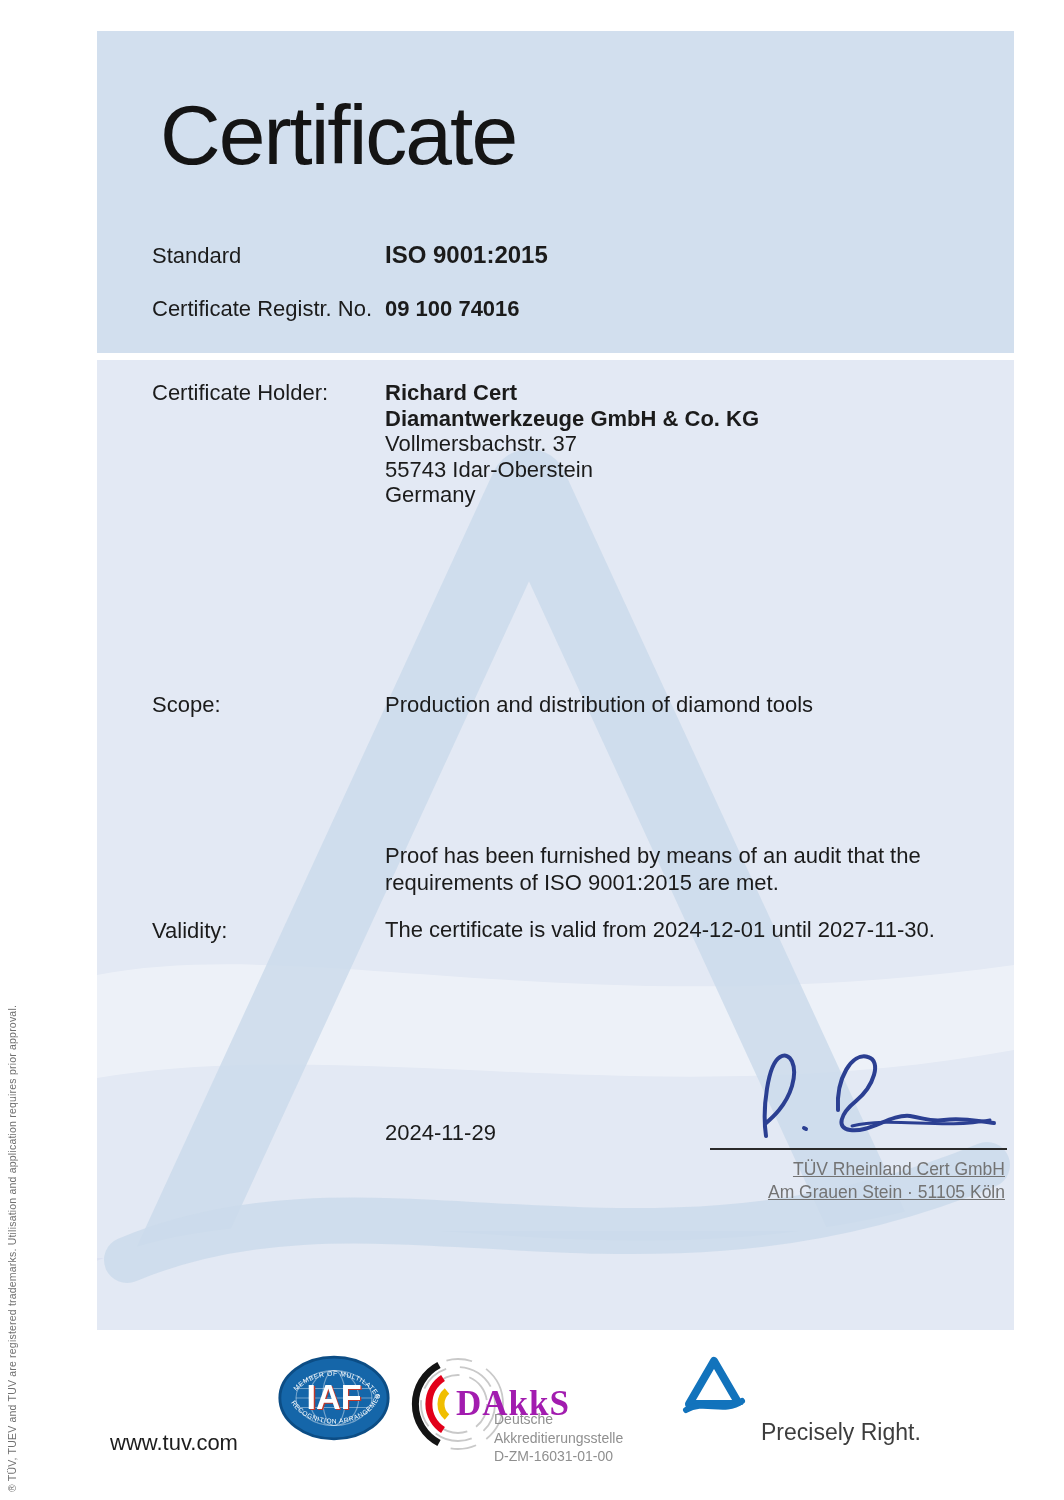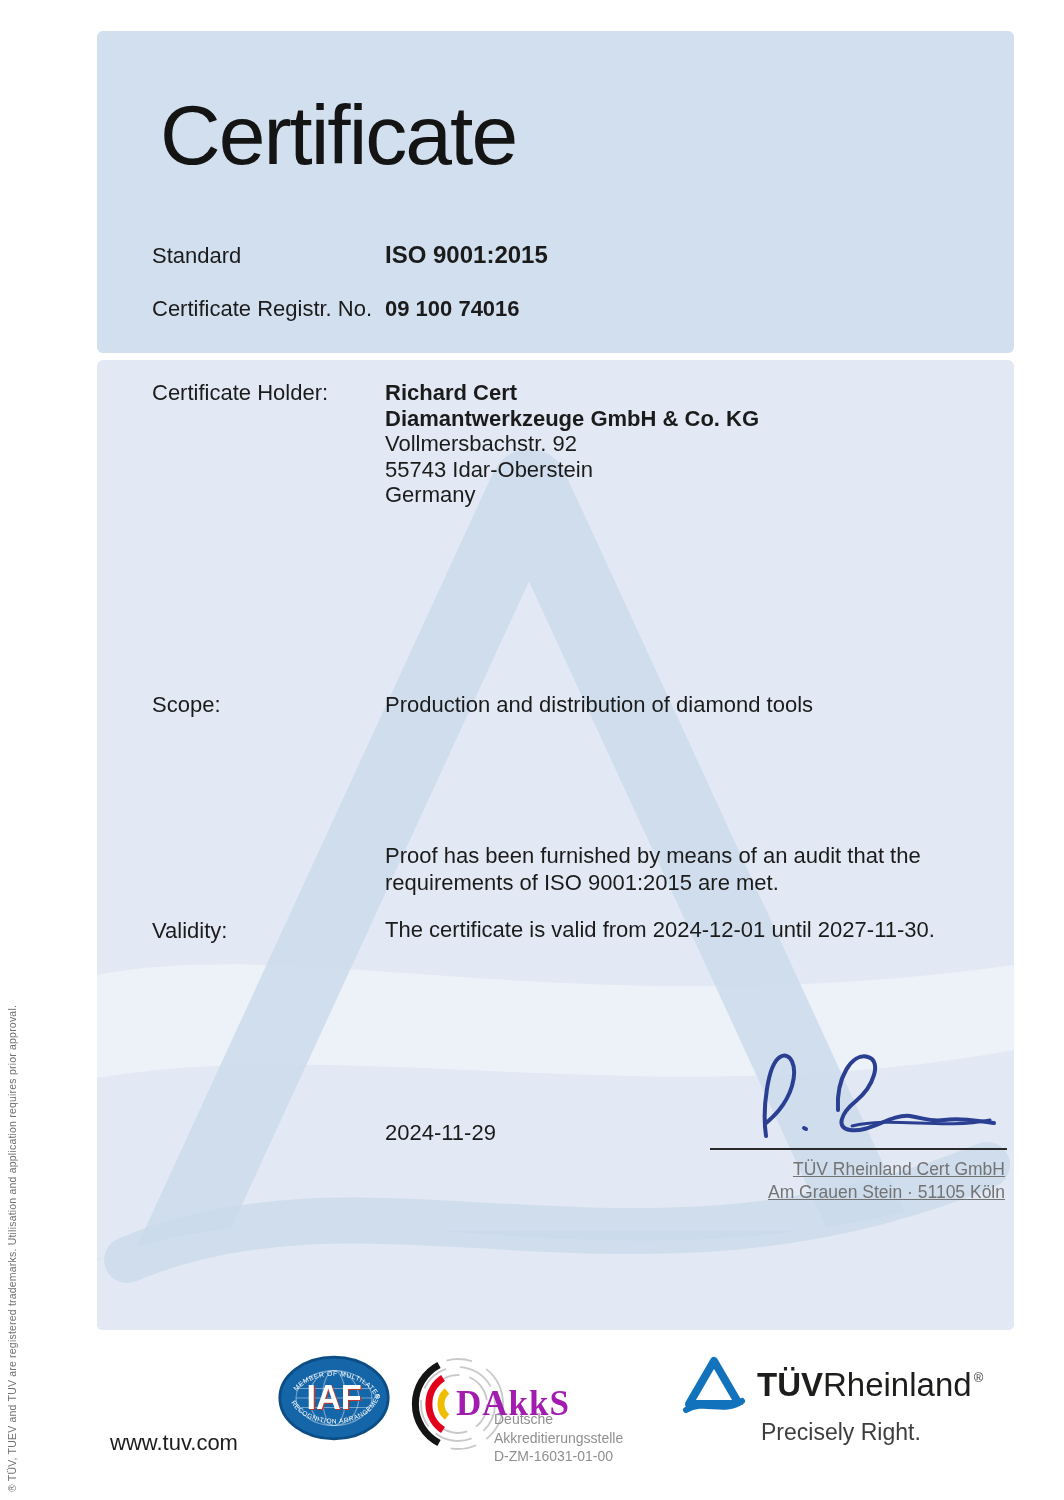--- a/index.html
+++ b/index.html
@@ -1,20 +1,20 @@
 <!DOCTYPE html>
 <html><head>
 <meta charset="utf-8">
 <style>
   html,body{margin:0;padding:0;background:#ffffff;}
   .page{
     position:relative;width:1064px;height:1500px;background:#ffffff;overflow:hidden;
     font-family:"Liberation Sans",sans-serif;color:#1b1b1b;
   }
-  .panel{position:absolute;left:97px;width:917px;border-radius:6px;}
+  .panel{position:absolute;left:97px;width:917px;}
   .top-panel{top:31px;height:322px;background:#d2dfee;}
   .main-panel{top:360px;height:970px;background:#e3e9f4;overflow:hidden;}
   .wm{position:absolute;left:0;top:0;width:917px;height:970px;}
   h1.cert-title{
     position:absolute;left:63px;top:62px;margin:0;
     font-size:84px;font-weight:400;letter-spacing:-2px;color:#141414;line-height:1;
   }
   .lbl{position:absolute;left:55px;font-size:22px;color:#1b1b1b;}
   .val{position:absolute;left:288px;font-size:22px;color:#1b1b1b;}
   .b{font-weight:700;}
@@ -72,21 +72,21 @@
       <path d="M432,128 L792,910 L72,910 Z" fill="none" stroke="#cbdaeb" stroke-width="78" stroke-linejoin="round" opacity="0.85"></path>
       <path d="M-10,905 C240,795 520,965 930,815 L930,985 L-10,985 Z" fill="#e3e9f4"></path>
       <path d="M30,900 C280,795 540,950 890,805" fill="none" stroke="#cbdaeb" stroke-width="46" stroke-linecap="round" opacity="0.85"></path>
     </svg>
 
     <div class="row" style="top:20px;">
       <span class="lbl" style="top:0;">Certificate Holder:</span>
       <div class="val addr" style="top:0;">
         <div class="b">Richard Cert</div>
         <div class="b">Diamantwerkzeuge GmbH &amp; Co. KG</div>
-        <div>Vollmersbachstr. 92</div>
+        <div>Vollmersbachstr. 37</div>
         <div>55743 Idar-Oberstein</div>
         <div>Germany</div>
       </div>
     </div>
 
     <div class="row" style="top:332px;">
       <span class="lbl" style="top:0;">Scope:</span>
       <span class="val" style="top:0;">Production and distribution of diamond tools</span>
     </div>
 
@@ -160,18 +160,15 @@
     <div>Deutsche</div>
     <div>Akkreditierungsstelle</div>
     <div>D-ZM-16031-01-00</div>
   </div>
 
   <svg class="tuv-tri" width="64" height="70" viewBox="0 0 64 70" aria-hidden="true">
     <path d="M32,7 L57,50 L7,50 Z" fill="none" stroke="#1273bc" stroke-width="8" stroke-linejoin="round"></path>
     <path d="M-3,57 C18,44 41,61 67,48 L67,72 L-3,72 Z" fill="#ffffff"></path>
     <path d="M4,56 C22,45 42,60 60,47" fill="none" stroke="#1273bc" stroke-width="6" stroke-linecap="round"></path>
   </svg>
-  <div class="tuv-word">
-    <span class="bold">TÜV</span><span>Rheinland</span><span class="reg-mark">®</span>
-  </div>
   <div class="tagline">Precisely Right.</div>
 
 </div>
 
 </body></html>

